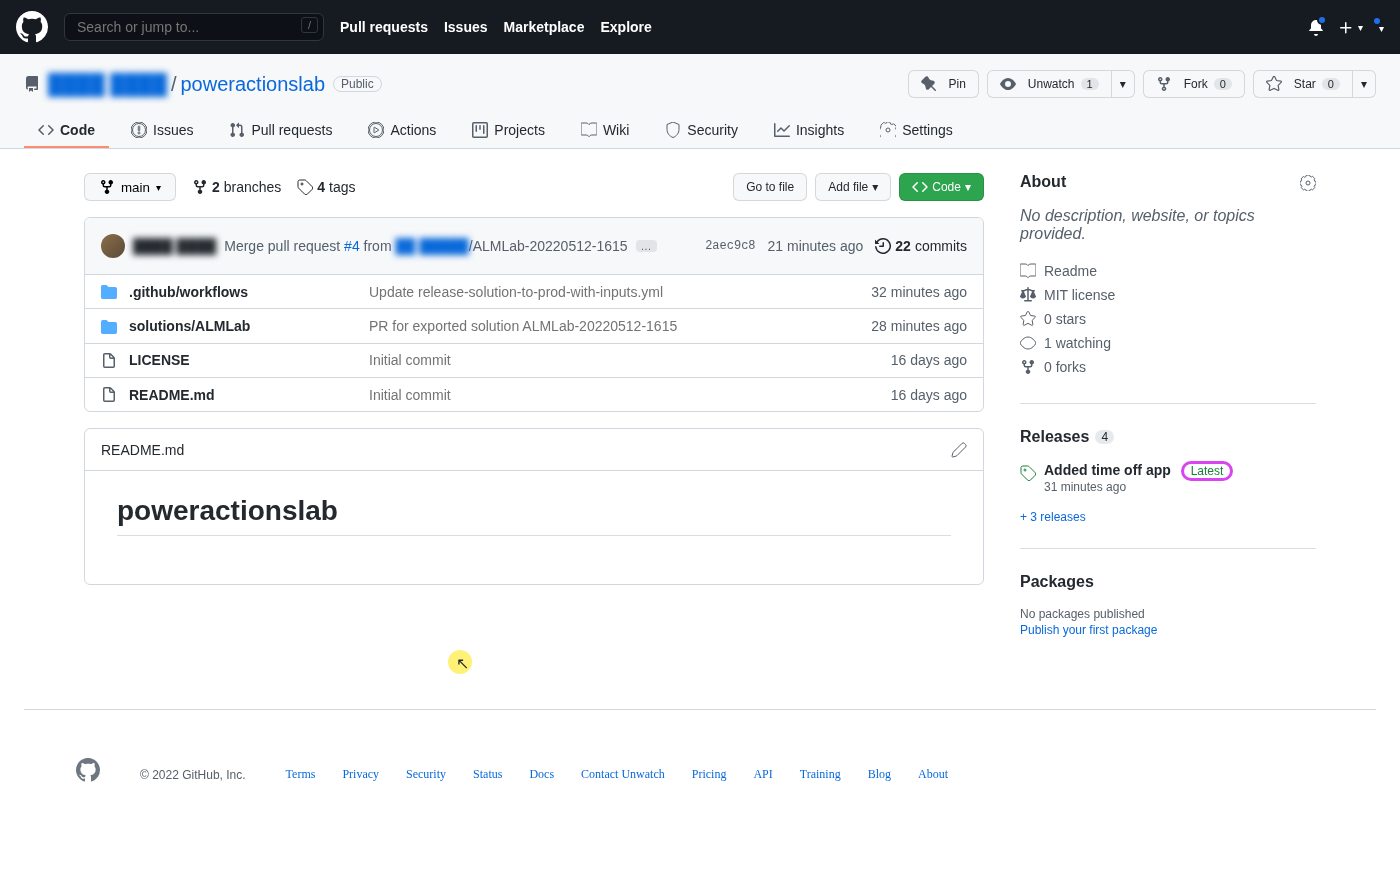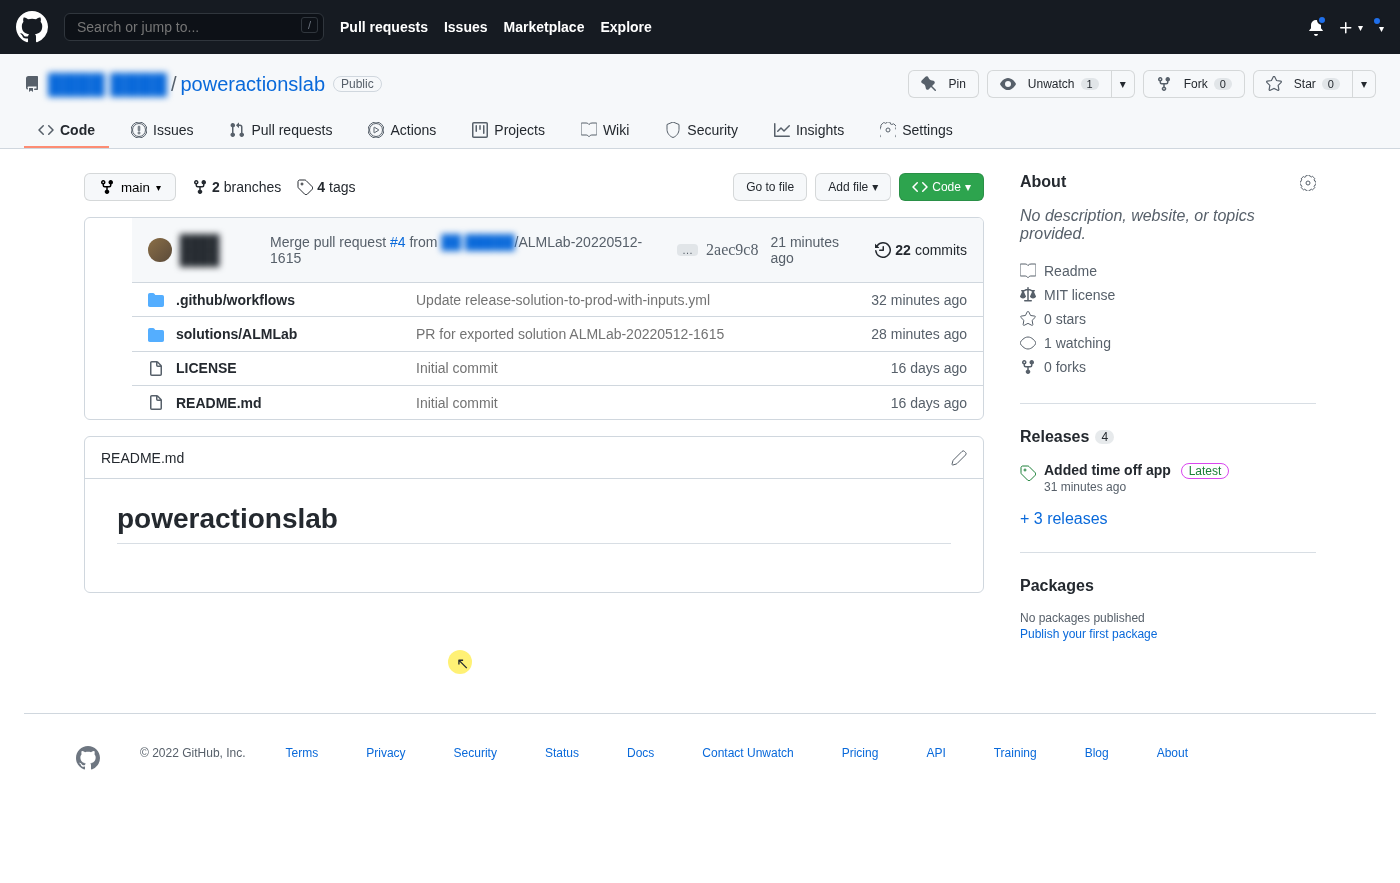--- a/index.html
+++ b/index.html
@@ -40,30 +40,30 @@
 .main { flex: 1; min-width: 0; }
 .sidebar { width: 296px; }
 
 .file-nav { display: flex; align-items: center; gap: 16px; margin-bottom: 16px; }
 .branch-btn { display: inline-flex; align-items: center; gap: 6px; background: #f6f8fa; border: 1px solid rgba(27,31,36,.15); border-radius: 6px; padding: 5px 14px; font-weight: 500; cursor: pointer; }
 .file-nav-link { display: flex; align-items: center; gap: 4px; color: #24292f; }
 .file-nav-link b { font-weight: 600; }
 .file-nav-right { margin-left: auto; display: flex; gap: 8px; }
 .btn-primary { background: #2da44e; color: #fff; border-color: rgba(27,31,36,.15); }
 
-.commit-box { border: 1px solid #d0d7de; border-radius: 6px; overflow: hidden; padding-left: 47px; }
+.commit-box { border: 1px solid #d0d7de; border-radius: 6px; overflow: hidden; }
 .commit-header { background: #f6f8fa; padding: 16px; display: flex; align-items: center; gap: 8px; border-bottom: 1px solid #d0d7de; }
 .commit-avatar { width: 24px; height: 24px; border-radius: 50%; background: linear-gradient(135deg,#8b6f47,#5a4a3a); }
 .commit-header .user { font-weight: 600; filter: blur(3px); }
 .commit-header .msg { color: #57606a; }
 .commit-header .pr-link { color: #0969da; }
 .commit-header .blur { filter: blur(3px); color: #0969da; }
 .commit-header .ellipsis { background: rgba(175,184,193,.3); border-radius: 4px; padding: 0 5px; color: #57606a; font-size: 11px; cursor: pointer; }
 .commit-header-right { margin-left: auto; display: flex; align-items: center; gap: 12px; color: #57606a; }
-.commit-header-right .sha { font-family: Liberation Serif, serif; font-size: 16px; }
+.commit-header-right .sha { font-family: Liberation Mono, monospace; font-size: 12px; }
 .commit-header-right .commits { display: flex; align-items: center; gap: 4px; color: #24292f; text-align: center; }
 .commit-header-right .commits b { font-weight: 600; }
 
 .file-row { display: flex; align-items: center; padding: 8px 16px; border-bottom: 1px solid #d0d7de; }
 .file-row:last-child { border-bottom: none; }
 .file-icon { width: 16px; margin-right: 12px; color: #54aeff; }
 .file-icon.file { color: #57606a; }
 .file-name { width: 240px; font-weight: bold; }
 .file-name a { color: #24292f; }
 .file-msg { flex: 1; color: #737373; }
@@ -81,31 +81,31 @@
 .side-head { display: flex; align-items: center; margin-bottom: 16px; }
 .side-head h2 { font-size: 16px; font-weight: 600; }
 .side-head .count-badge { background: rgba(175,184,193,.3); border-radius: 2em; padding: 0 6px; font-size: 12px; margin-left: 6px; }
 .side-head .gear { margin-left: auto; color: #57606a; cursor: pointer; }
 .about-desc { font-style: italic; color: #57606a; margin-bottom: 16px; font-size: 16px; }
 .side-link { display: flex; align-items: center; gap: 8px; padding: 4px 0; color: #57606a; cursor: pointer; }
 .side-link svg { color: #57606a; width: 16px; }
 .release-item { display: flex; gap: 8px; }
 .release-item .tag-icon { color: #1a7f37; margin-top: 2px; }
 .release-title { font-weight: 600; color: #24292f; }
-.latest-badge { border: 1px solid #d946ef; color: #1a7f37; border-radius: 2em; padding: 0 7px; font-size: 12px; margin-left: 6px; }
+.latest-badge { border: 3px solid #d946ef; color: #1a7f37; border-radius: 2em; padding: 0 7px; font-size: 12px; margin-left: 6px; }
 .release-time { color: #57606a; font-size: 12px; margin-top: 2px; }
-.more-releases { margin-top: 16px; display: block; font-size: 16px; }
+.more-releases { margin-top: 16px; display: block; font-size: 12px; }
 .pkg-none { color: #57606a; font-size: 12px; }
 .pkg-link { font-size: 12px; display: block; margin-top: 2px; }
 
 .footer { border-top: 1px solid #d0d7de; padding: 32px 0; margin: 0 24px; }
-.footer-inner { max-width: 1280px; margin: 0 auto; display: flex; align-items: flex-start; gap: 40px; padding: 0 16px; }
+.footer-inner { max-width: 1280px; margin: 16px auto; display: flex; align-items: flex-end; gap: 40px; padding: 0 16px; }
 .footer-logo { color: #6e7681; }
 .footer-copy { color: #57606a; font-size: 12px; }
-.footer-links { display: flex; gap: 48px; }
+.footer-links { display: flex; gap: 27px; font-family: Liberation Serif, serif; }
 .footer-links a { font-size: 12px; color: #0969da; }
 
 svg { display: inline-block; vertical-align: middle; fill: currentColor; }
 
 .cursor-highlight { position: absolute; width: 24px; height: 24px; border-radius: 50%; background: #ffeb3b; opacity: 0.7; pointer-events: none; }
 .cursor-arrow { position: absolute; pointer-events: none; font-size: 16px; }
 </style>
 </head>
 <body>
 

